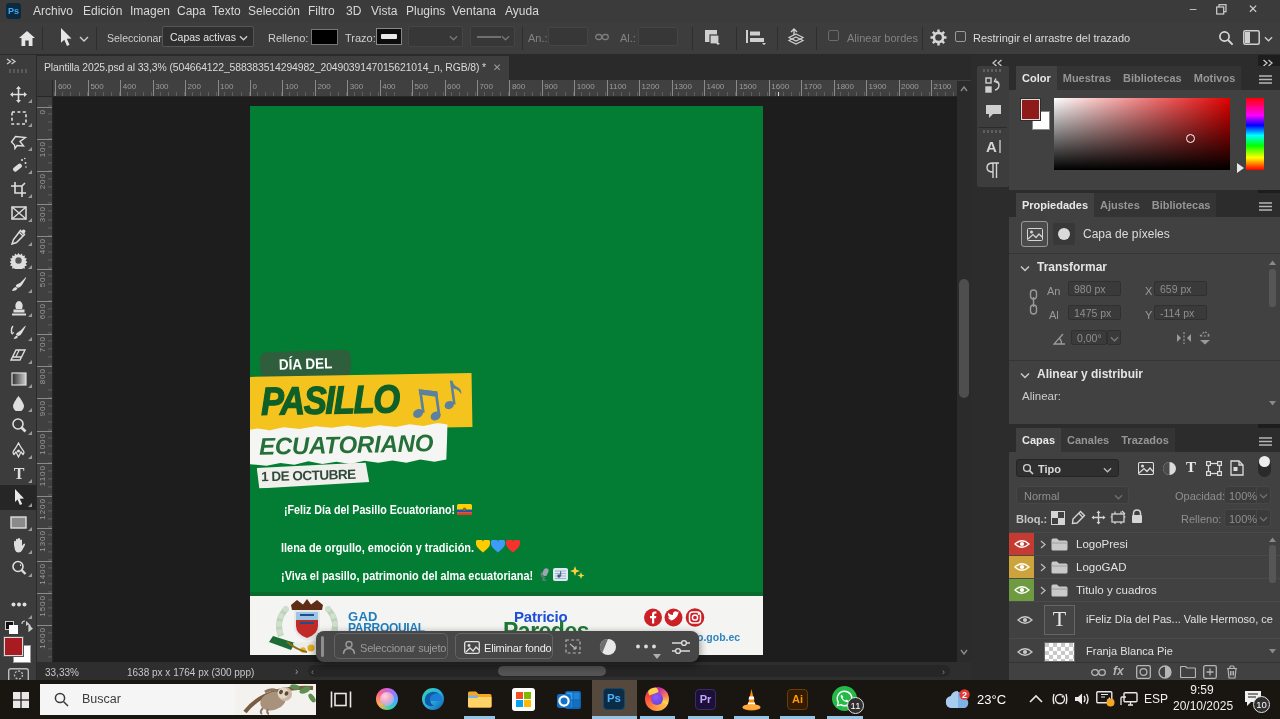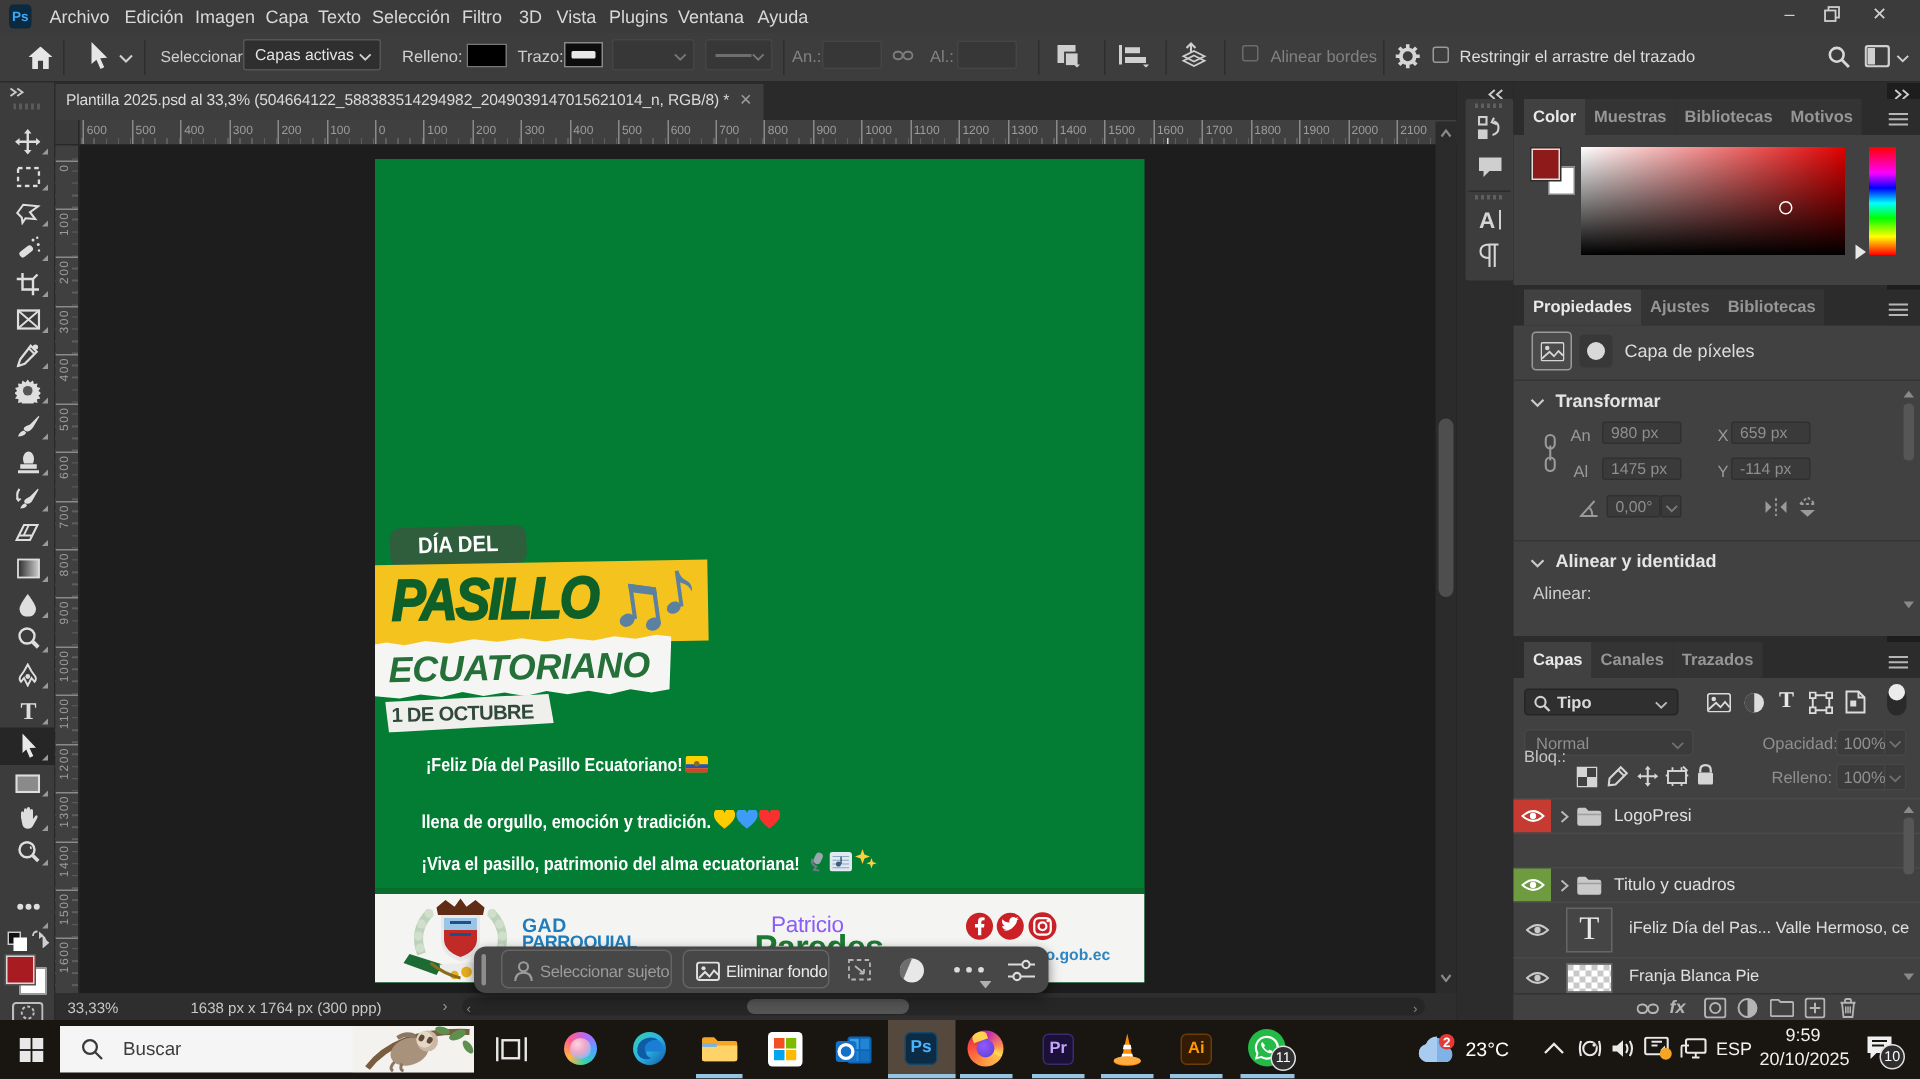--- a/index.html
+++ b/index.html
@@ -555,21 +555,21 @@
             <circle cx="44" cy="50" r="3.6"></circle>
             <circle cx="52" cy="52" r="3"></circle>
             <circle cx="36" cy="52" r="2.8"></circle>
             <circle cx="59" cy="49" r="2.6"></circle>
           </g>
       <circle cx="57" cy="44" r="3" fill="#c53030"></circle>
       <path d="M20 44 Q30 52 40 54" stroke="#8a6d1a" stroke-width="2" fill="none"></path>
     </svg>
     <div class="abs" style="left:98px;top:13px;font-size:13px;font-weight:bold;color:#1f7dbd;letter-spacing:.3px">GAD</div>
     <div class="abs" style="left:98px;top:25px;font-size:12px;font-weight:bold;color:#1f7dbd;letter-spacing:-0.3px">PARROQUIAL</div>
-    <div class="abs" style="left:264px;top:12px;font-size:15px;font-weight:normal;color:#8b5cf6;letter-spacing:-0.2px">Patricio</div>
+    <div class="abs" style="left:264px;top:12px;font-size:15px;font-weight:bold;color:#1d4ed8;letter-spacing:-0.2px">Patricio</div>
     <div class="abs" style="left:253px;top:22px;font-size:23px;font-weight:bold;color:#1d7a33;letter-spacing:-0.5px">Paredes</div>
     <g></g>
     <svg class="abs" style="left:394px;top:12px" width="62" height="19" viewBox="0 0 62 19">
       <circle cx="9" cy="9.5" r="9" fill="#cb2026"></circle>
           <path d="M10.2 15.5 V10.3 H12 L12.3 8 H10.2 V6.6 Q10.2 5.5 11.4 5.5 H12.4 V3.6 Q11.6 3.5 10.8 3.5 Q8 3.5 8 6.3 V8 H6 V10.3 H8 V15.5 Z" fill="#fff"></path>
       <circle cx="29.5" cy="9.5" r="9" fill="#cb2026"></circle>
           <path d="M24.5 12.5 Q28 13 30.5 11 Q34 8 34 5.5 L35.5 4.5 L33.8 4.8 L35 3.3 L33.2 4 Q31.5 2.5 29.8 4 Q28.5 5.2 29 7 Q26 7 24.3 4.8 Q23.2 7.5 25.8 9.5 L24 9.3 Q24.5 11.5 27 12 Q25.8 12.6 24.5 12.5Z" fill="#fff"></path>
       <circle cx="51" cy="9.5" r="9.3" fill="#cb2026"></circle>
           <rect x="45.5" y="4" width="11" height="11" rx="3.2" fill="none" stroke="#fff" stroke-width="1.5"></rect>
           <circle cx="51" cy="9.5" r="2.6" fill="none" stroke="#fff" stroke-width="1.5"></circle>
@@ -754,21 +754,21 @@
         <path d="M8 0 V12" stroke="#9a9a9a" stroke-width="1.2" stroke-dasharray="2 1.5"></path>
       </svg>
     <svg class="abs" style="left:189px;top:113px" width="14" height="16" viewBox="0 0 14 16">
         <path d="M2 6 L7 1.5 L12 6 Z" fill="none" stroke="#9a9a9a" stroke-width="1.2" stroke-dasharray="2 1.5"></path>
         <path d="M2 10 L7 14.5 L12 10 Z" fill="#9a9a9a"></path>
       </svg>
     <div class="abs" style="left:0;top:143px;width:271px;height:1px;background:#353535"></div>
     <svg class="abs" style="left:11px;top:155px" width="10" height="7" viewBox="0 0 10 7">
         <path d="M1 1.5 L5 5.5 L9 1.5" stroke="#c9c9c9" stroke-width="1.5" fill="none"></path>
       </svg>
-    <div class="abs" style="left:28px;top:150px;font-size:12px;font-weight:bold;color:#e4e4e4">Alinear y identidad</div>
+    <div class="abs" style="left:28px;top:150px;font-size:12px;font-weight:bold;color:#e4e4e4">Alinear y distribuir</div>
     <div class="abs" style="left:13px;top:173px;font-size:11.5px;color:#cdcdcd">Alinear:</div>
     <svg class="abs" style="left:259px;top:42px" width="9" height="7" viewBox="0 0 9 7">
         <path d="M1 6 L4.5 1.5 L8 6" fill="#8a8a8a"></path>
       </svg>
     <div class="abs" style="left:260px;top:52px;width:7px;height:38px;background:#565656;border-radius:3px"></div>
     <svg class="abs" style="left:259px;top:183px" width="9" height="7" viewBox="0 0 9 7">
         <path d="M1 1 L4.5 5.5 L8 1" fill="#8a8a8a"></path>
       </svg>
   </div>
 
@@ -828,21 +828,21 @@
           <path d="M1 1 L5 5 L9 1" stroke="#6f6f6f" stroke-width="1.4" fill="none"></path>
         </svg>
     </div>
     <div class="abs" style="left:166px;top:38px;font-size:11px;color:#8f8f8f">Opacidad:</div>
     <div class="abs" style="left:215px;top:34px;width:33px;height:18px;background:#3b3b3b;border:1px solid #474747;border-radius:3px 0 0 3px;font-size:11px;color:#8f8f8f;padding:3px 0 0 4px">100%</div>
     <div class="abs" style="left:248px;top:34px;width:14px;height:18px;background:#3b3b3b;border:1px solid #474747;border-left:none;border-radius:0 3px 3px 0">
         <svg style="position:absolute;left:2px;top:6px" width="9" height="6" viewBox="0 0 10 6">
           <path d="M1 1 L5 5 L9 1" stroke="#6f6f6f" stroke-width="1.4" fill="none"></path>
         </svg>
       </div>
-    <div class="abs" style="left:7px;top:47px;font-size:11px;font-weight:normal;color:#c6c6c6">Bloq.:</div>
+    <div class="abs" style="left:7px;top:61px;font-size:11px;font-weight:bold;color:#c6c6c6">Bloq.:</div>
     <svg class="abs" style="left:42px;top:59px" width="14" height="14" viewBox="0 0 14 14">
         <rect x="0.5" y="0.5" width="13" height="13" fill="none" stroke="#d5d5d5"></rect>
         <rect x="1" y="1" width="6" height="6" fill="#d5d5d5"></rect>
         <rect x="7" y="7" width="6" height="6" fill="#d5d5d5"></rect>
       </svg>
     <svg class="abs" style="left:62px;top:58px" width="15" height="15" viewBox="0 0 15 15">
         <path d="M9.5 1.5 L13.5 5.5 L6 13 L1.5 13.5 L2 9 Z" fill="none" stroke="#d5d5d5" stroke-width="1.4"></path>
         <path d="M8 3.5 L11.5 7" stroke="#d5d5d5" stroke-width="1.2"></path>
       </svg>
     <svg class="abs" style="left:82px;top:58px" width="15" height="15" viewBox="0 0 15 15">
@@ -875,20 +875,35 @@
       <svg class="lchev" viewBox="0 0 6 9">
           <path d="M1 1 L5 4.5 L1 8" stroke="#b9b9b9" stroke-width="1.3" fill="none"></path>
         </svg>
       <svg class="lfold" viewBox="0 0 17 13">
           <path d="M0.5 2 Q0.5 0.5 2 0.5 H6 L8 2.5 H15 Q16.5 2.5 16.5 4 V11 Q16.5 12.5 15 12.5 H2 Q0.5 12.5 0.5 11 Z" fill="#c9c9c9"></path>
           <path d="M0.5 5 H16.5" stroke="#9e9e9e"></path>
         </svg>
       <div class="lname">LogoPresi</div>
     </div>
     <div class="abs" style="left:0;top:103px;width:271px;height:1px;background:#4a4a4a"></div>
+    <div class="lrow" style="top:104px;height:22px">
+      <div class="lbadge" style="background:#cda43c"></div>
+      <svg class="leye" viewBox="0 0 16 10">
+          <path d="M1 5 Q8 -1.5 15 5 Q8 11.5 1 5 Z" fill="none" stroke="#fff" stroke-width="1.3"></path>
+          <circle cx="8" cy="5" r="2.1" fill="#fff"></circle>
+        </svg>
+      <svg class="lchev" viewBox="0 0 6 9">
+          <path d="M1 1 L5 4.5 L1 8" stroke="#b9b9b9" stroke-width="1.3" fill="none"></path>
+        </svg>
+      <svg class="lfold" viewBox="0 0 17 13">
+          <path d="M0.5 2 Q0.5 0.5 2 0.5 H6 L8 2.5 H15 Q16.5 2.5 16.5 4 V11 Q16.5 12.5 15 12.5 H2 Q0.5 12.5 0.5 11 Z" fill="#c9c9c9"></path>
+          <path d="M0.5 5 H16.5" stroke="#9e9e9e"></path>
+        </svg>
+      <div class="lname">LogoGAD</div>
+    </div>
     <div class="abs" style="left:0;top:126px;width:271px;height:1px;background:#4a4a4a"></div>
     <div class="lrow" style="top:127px;height:22px">
       <div class="lbadge" style="background:#6e9b40"></div>
       <svg class="leye" viewBox="0 0 16 10">
           <path d="M1 5 Q8 -1.5 15 5 Q8 11.5 1 5 Z" fill="none" stroke="#fff" stroke-width="1.3"></path>
           <circle cx="8" cy="5" r="2.1" fill="#fff"></circle>
         </svg>
       <svg class="lchev" viewBox="0 0 6 9">
           <path d="M1 1 L5 4.5 L1 8" stroke="#b9b9b9" stroke-width="1.3" fill="none"></path>
         </svg>

